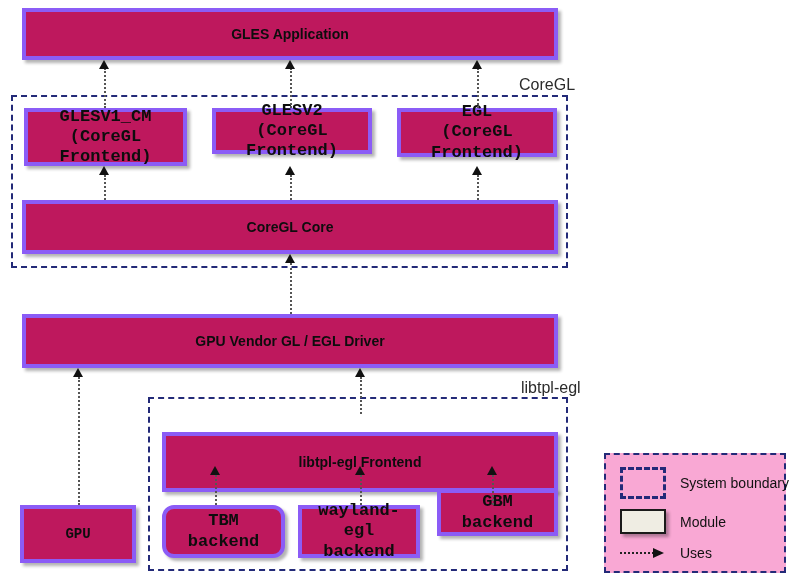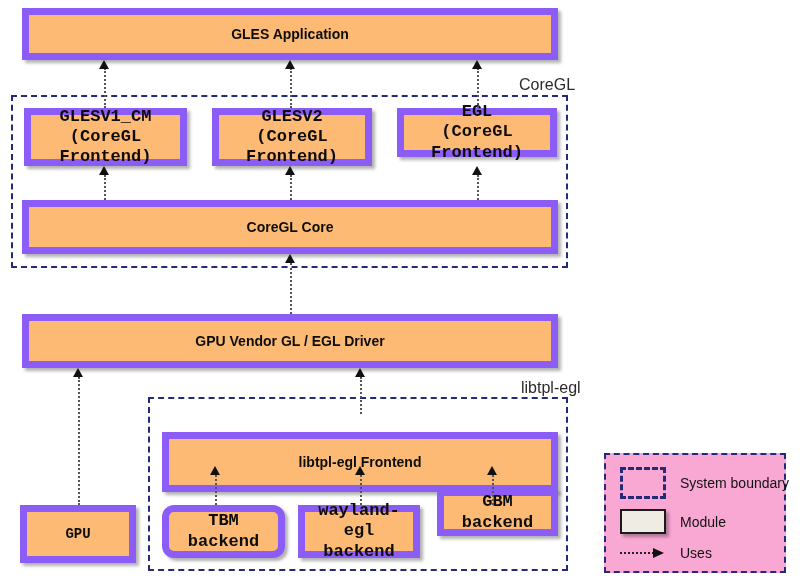--- a/index.html
+++ b/index.html
@@ -17,22 +17,22 @@
     width: 800px;
     height: 582px;
     background: #ffffff;
     overflow: hidden;
   }
 
   
   .module {
     position: absolute;
     box-sizing: border-box;
-    background: #fdba74;
-    border: 7px solid #8b5cf6;
+    background: #be185d;
+    border: 4px solid #8b5cf6;
     box-shadow: 3px 3px 3px rgba(0,0,0,0.30);
     display: flex;
     align-items: center;
     justify-content: center;
     text-align: center;
     font-weight: bold;
     font-size: 14px;
     color: #0d0d0d;
     line-height: 1.18;
     padding: 2px 4px;
@@ -133,21 +133,21 @@
   <div class="boundary-label" style="left:519px; top:76px;">CoreGL</div>
 
   <div class="boundary" style="left:148px; top:397px; width:420px; height:174px;"></div>
   <div class="boundary-label" style="left:521px; top:379px;">libtpl-egl</div>
 
   <div class="module" style="left:22px; top:8px; width:536px; height:52px;">GLES Application</div>
 
   <div class="module small" style="left:24px; top:108px; width:163px; height:58px;">GLESV1_CM
 (CoreGL Frontend)</div>
 
-  <div class="module small" style="left:212px; top:108px; width:160px; height:58px;">GLESV2
+  <div class="module small" style="left:212px; top:108px; width:160px; height:46px;">GLESV2
 (CoreGL Frontend)</div>
 
   <div class="module small" style="left:397px; top:108px; width:160px; height:49px;">EGL
 (CoreGL Frontend)</div>
 
   <div class="module" style="left:22px; top:200px; width:536px; height:54px;">CoreGL Core</div>
 
   <div class="module" style="left:22px; top:314px; width:536px; height:54px;">GPU Vendor GL / EGL Driver</div>
 
   <div class="module" style="left:162px; top:432px; width:396px; height:60px;">libtpl-egl Frontend</div>

